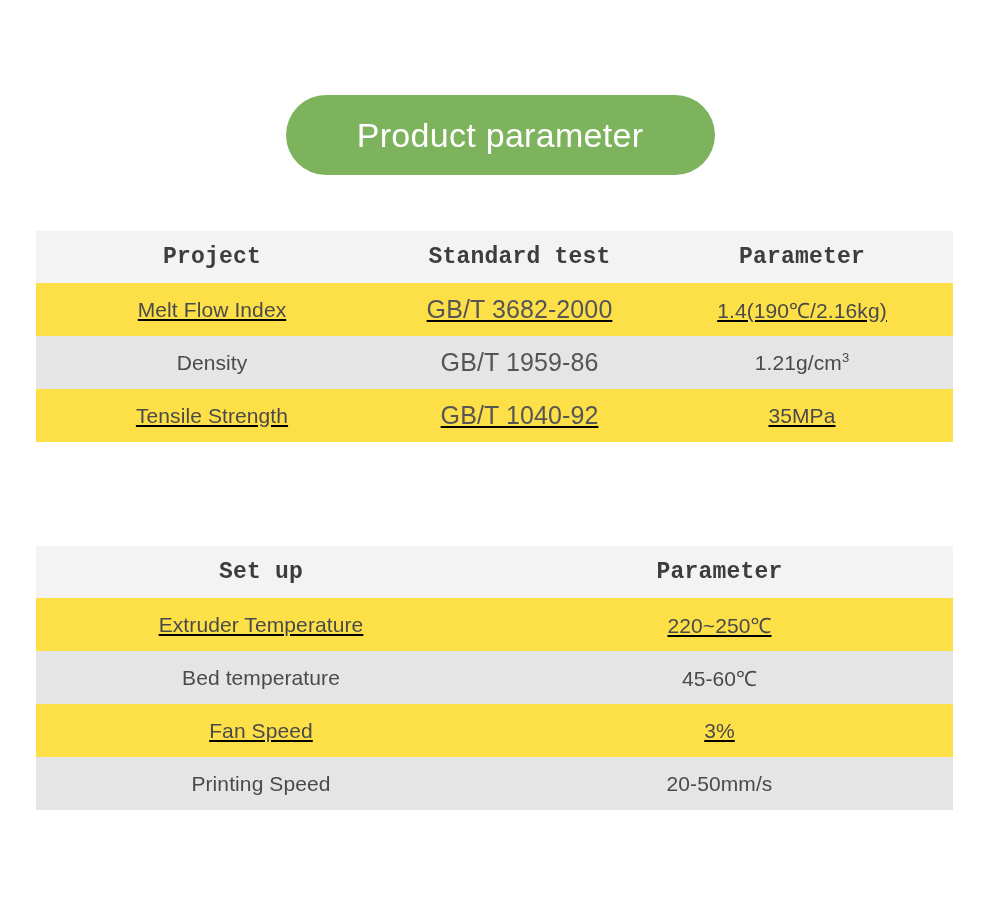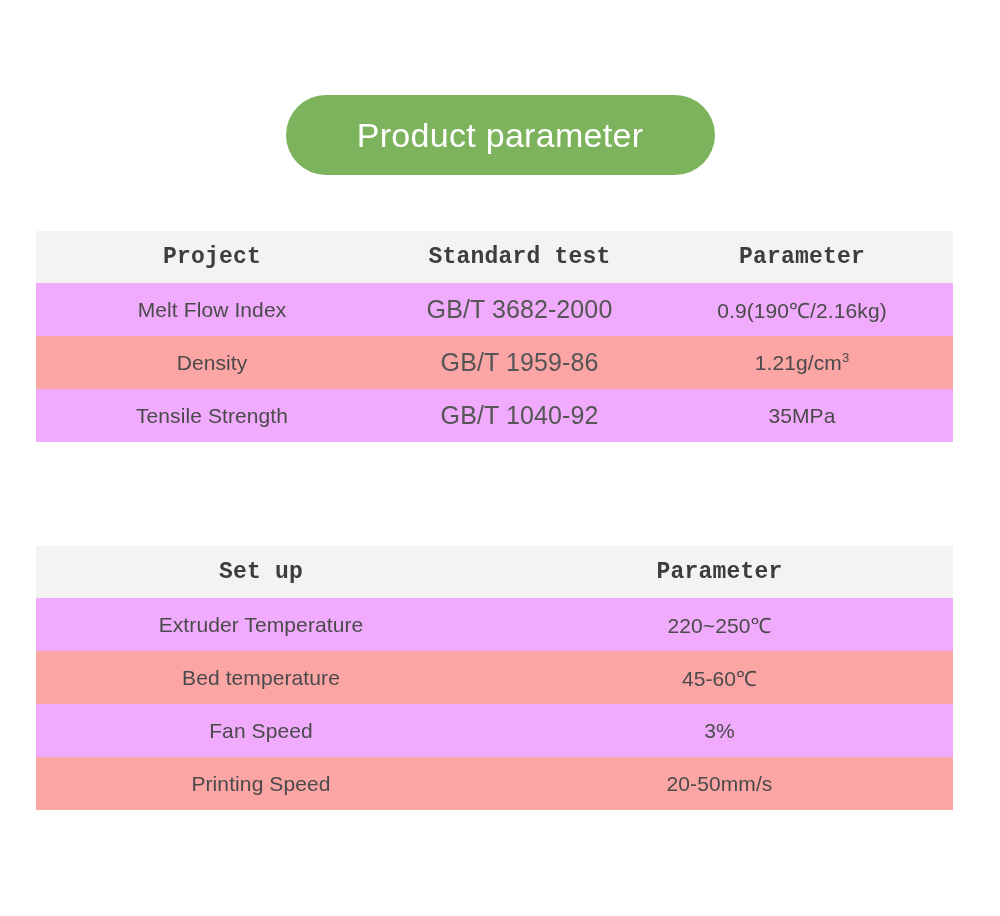--- a/index.html
+++ b/index.html
@@ -67,25 +67,26 @@
     text-align: center;
     vertical-align: middle;
     border: none;
   }
 
   .row-head {
     background: #F3F3F3;
     height: 52px;
   }
   .row-white {
-    background: #f0abfc;
+    background: #fde047;
     height: 53px;
+    text-decoration: underline;
   }
   .row-gray {
-    background: #fca5a5;
+    background: #e5e5e5;
     height: 53px;
   }
 
   .hcell {
     font-size: 23px;
     font-weight: 700;
     color: #3D3D3D;
     letter-spacing: 0.2px;
     font-family: Liberation Mono, monospace;
   }
@@ -137,21 +138,21 @@
       <tr class="row-head">
         <th class="hcell">Project</th>
         <th class="hcell">Standard test</th>
         <th class="hcell">Parameter</th>
       </tr>
     </thead>
     <tbody>
       <tr class="row-white">
         <td class="cell">Melt Flow Index</td>
         <td class="cell cell-small">GB/T 3682-2000</td>
-        <td class="cell"><span>0.9(190℃/2.16kg)</span></td>
+        <td class="cell"><span>1.4(190℃/2.16kg)</span></td>
       </tr>
       <tr class="row-gray">
         <td class="cell">Density</td>
         <td class="cell cell-small">GB/T 1959-86</td>
         <td class="cell"><span>1.21g/cm</span><sup>3</sup></td>
       </tr>
       <tr class="row-white">
         <td class="cell">Tensile Strength</td>
         <td class="cell cell-small">GB/T 1040-92</td>
         <td class="cell"><span>35MPa</span></td>

